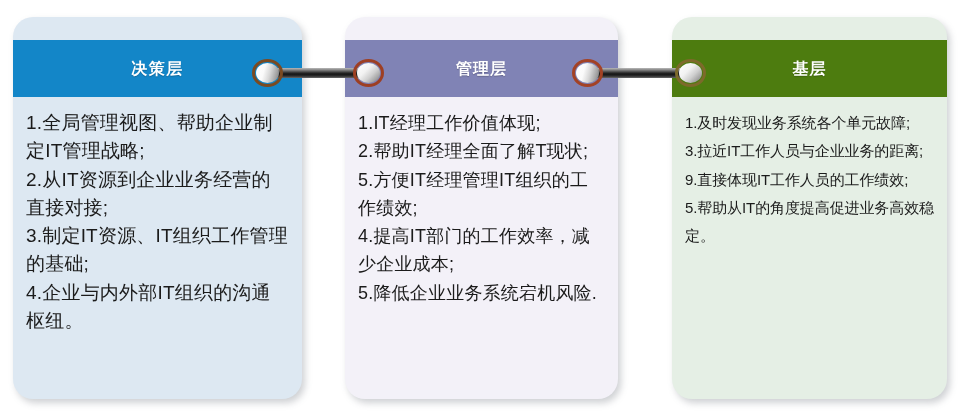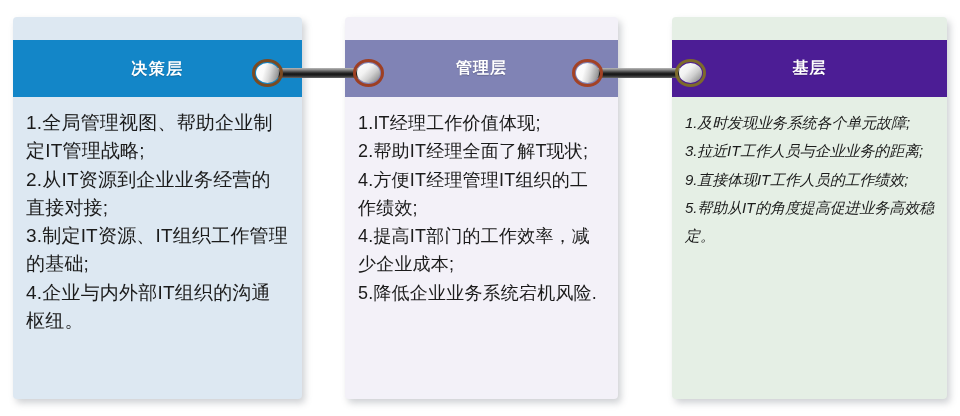--- a/index.html
+++ b/index.html
@@ -14,69 +14,69 @@
     background: #ffffff;
     font-family: "Liberation Sans", "DejaVu Sans", sans-serif;
     overflow: hidden;
   }
 
   
   .card {
     position: absolute;
     top: 17px;
     height: 382px;
-    border-radius: 4px;
+    border-radius: 20px;
     overflow: hidden;
     box-shadow: 3px 4px 7px rgba(110,115,125,0.33);
     box-sizing: border-box;
   }
   .card.c1 { left: 13px;  width: 289px; background: #dde8f2; }
   .card.c2 { left: 345px; width: 273px; background: #f3f1f8; }
   .card.c3 { left: 672px; width: 275px; background: #e5efe5; }
 
   .card-header {
     position: absolute;
     left: 0;
     right: 0;
     top: 23px;
     height: 57px;
     display: flex;
     align-items: center;
     justify-content: center;
   }
   .c1 .card-header { background: #1386c8; }
   .c2 .card-header { background: #8083b5; }
-  .c3 .card-header { background: #4c1d95; }
+  .c3 .card-header { background: #4d7c0f; }
 
   .card-title {
     color: #ffffff;
     font-size: 16px;
     font-weight: bold;
     letter-spacing: 1.5px;
     line-height: 1;
     text-shadow: 0 1px 1px rgba(0,0,0,0.22);
   }
-  .c2 .card-title, .c3 .card-title { font-weight: bold; letter-spacing: 1px; font-family: Liberation Mono, monospace; }
+  .c2 .card-title, .c3 .card-title { font-weight: bold; letter-spacing: 1px; }
 
   .card-body {
     position: absolute;
     left: 0; right: 0;
     top: 80px;
     padding: 12px 13px 0 13px;
     box-sizing: border-box;
   }
   .body-line {
     font-size: 19px;
     line-height: 28.3px;
     color: #1b1b1b;
     letter-spacing: 0.2px;
     text-align: left;
     word-break: break-all;
   }
-  .c3 .body-line { font-size: 15px; letter-spacing: -0.1px; font-style: italic; }
+  .c3 .body-line { font-size: 15px; letter-spacing: -0.1px; }
   .c2 .body-line { font-size: 18px; }
 
   
   .connector {
     position: absolute;
     top: 59px;
     height: 28px;
   }
   .connector.k1 { left: 252px; width: 132px; }
   .connector.k2 { left: 572px; width: 134px; }
@@ -144,21 +144,21 @@
     </div>
   </div>
 
   <div class="card c2">
     <div class="card-header">
       <span class="card-title">管理层</span>
     </div>
     <div class="card-body">
       <div class="body-line">1.IT经理工作价值体现;</div>
       <div class="body-line">2.帮助IT经理全面了解T现状;</div>
-      <div class="body-line">4.方便IT经理管理IT组织的工作绩效;</div>
+      <div class="body-line">5.方便IT经理管理IT组织的工作绩效;</div>
       <div class="body-line">4.提高IT部门的工作效率，减少企业成本;</div>
       <div class="body-line">5.降低企业业务系统宕机风险.</div>
     </div>
   </div>
 
   <div class="card c3">
     <div class="card-header">
       <span class="card-title">基层</span>
     </div>
     <div class="card-body">

